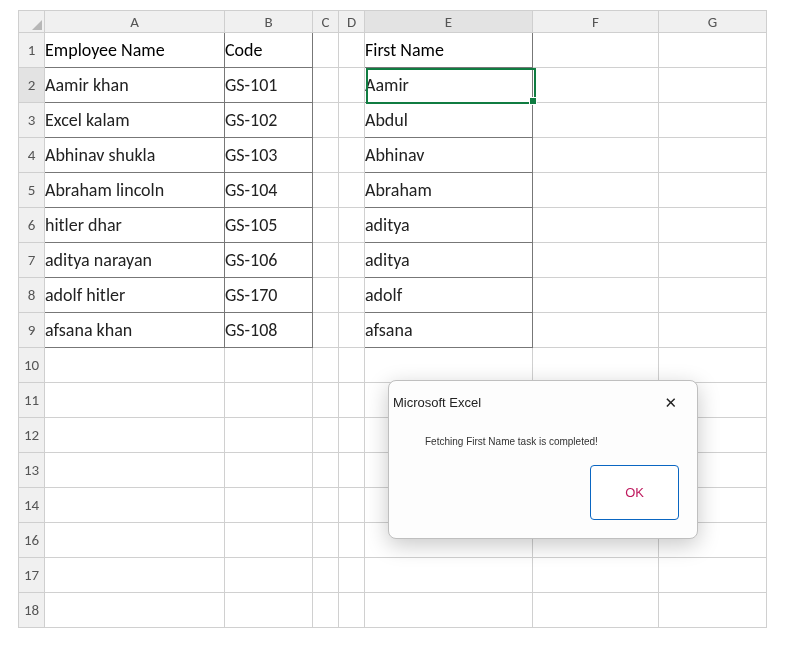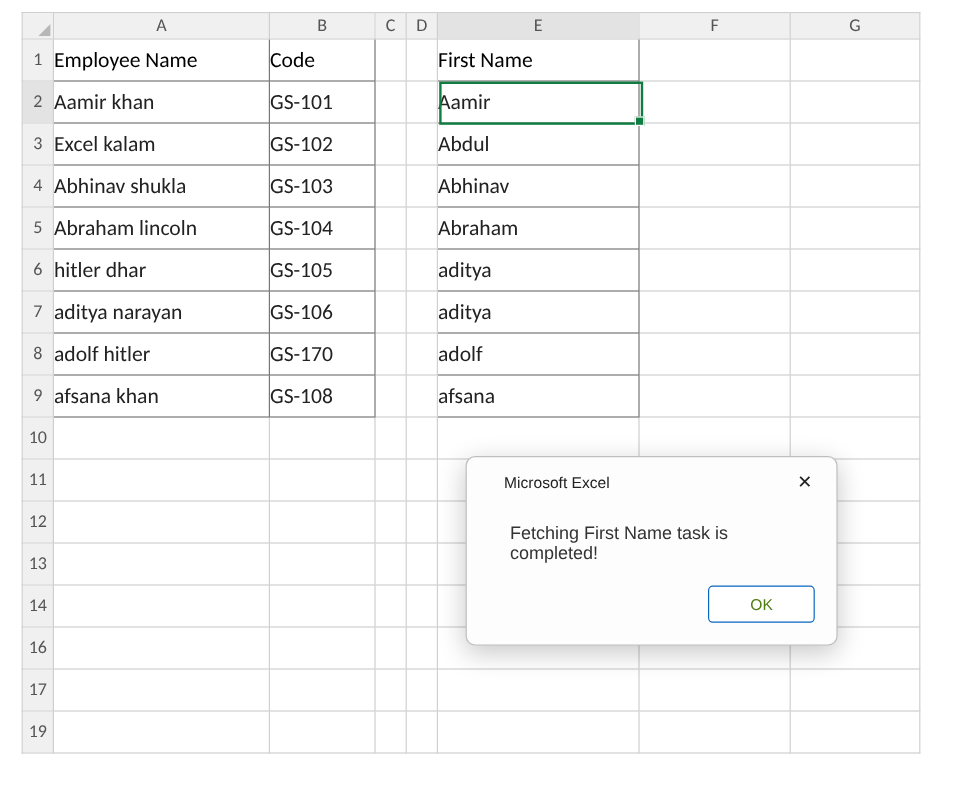--- a/index.html
+++ b/index.html
@@ -99,48 +99,48 @@
     border: 1px solid #bfbfbf;
     border-radius: 8px;
     background: #fdfdfd;
     box-shadow: 0 6px 22px rgba(0,0,0,0.22);
     font-family: "Segoe UI", Tahoma, sans-serif;
   }
   .dlg-title {
     display:flex;
     justify-content: space-between;
     align-items: center;
-    padding: 12px 16px 4px 31px;
+    padding: 12px 16px 4px 4px;
     font-size: 13px;
     color: #222;
   }
   .dlg-close {
     font-size: 15px;
     line-height: 1;
     color: #222;
     cursor: pointer;
     padding: 2px 4px;
   }
   .dlg-body {
     padding: 20px 18px 10px 36px;
-    font-size: 15px;
+    font-size: 10px;
     color: #333;
   }
   .dlg-buttons {
     display:flex;
     justify-content: flex-end;
     padding: 8px 18px 18px 18px;
   }
   .dlg-ok {
     border: 1px solid #0a66c2;
     background: #fff;
     border-radius: 4px;
     font-size: 13px;
-    padding: 7px 34px;
-    color: #4d7c0f;
+    padding: 19px 34px;
+    color: #be185d;
     cursor: pointer;
   }
 </style>
 </head>
 <body>
 
 <table class="sheet">
   <tbody>
       <tr>
     <th class="corner"></th>
@@ -309,21 +309,21 @@
         <th class="rowhead">17</th>
         <td class="cell col-A"></td>
         <td class="cell col-B"></td>
         <td class="cell col-C"></td>
         <td class="cell col-D"></td>
         <td class="cell col-E"></td>
         <td class="cell col-F"></td>
         <td class="cell col-G"></td>
       </tr>
   <tr>
-        <th class="rowhead">19</th>
+        <th class="rowhead">18</th>
         <td class="cell col-A"></td>
         <td class="cell col-B"></td>
         <td class="cell col-C"></td>
         <td class="cell col-D"></td>
         <td class="cell col-E"></td>
         <td class="cell col-F"></td>
         <td class="cell col-G"></td>
       </tr>
 </tbody>
   </table>

